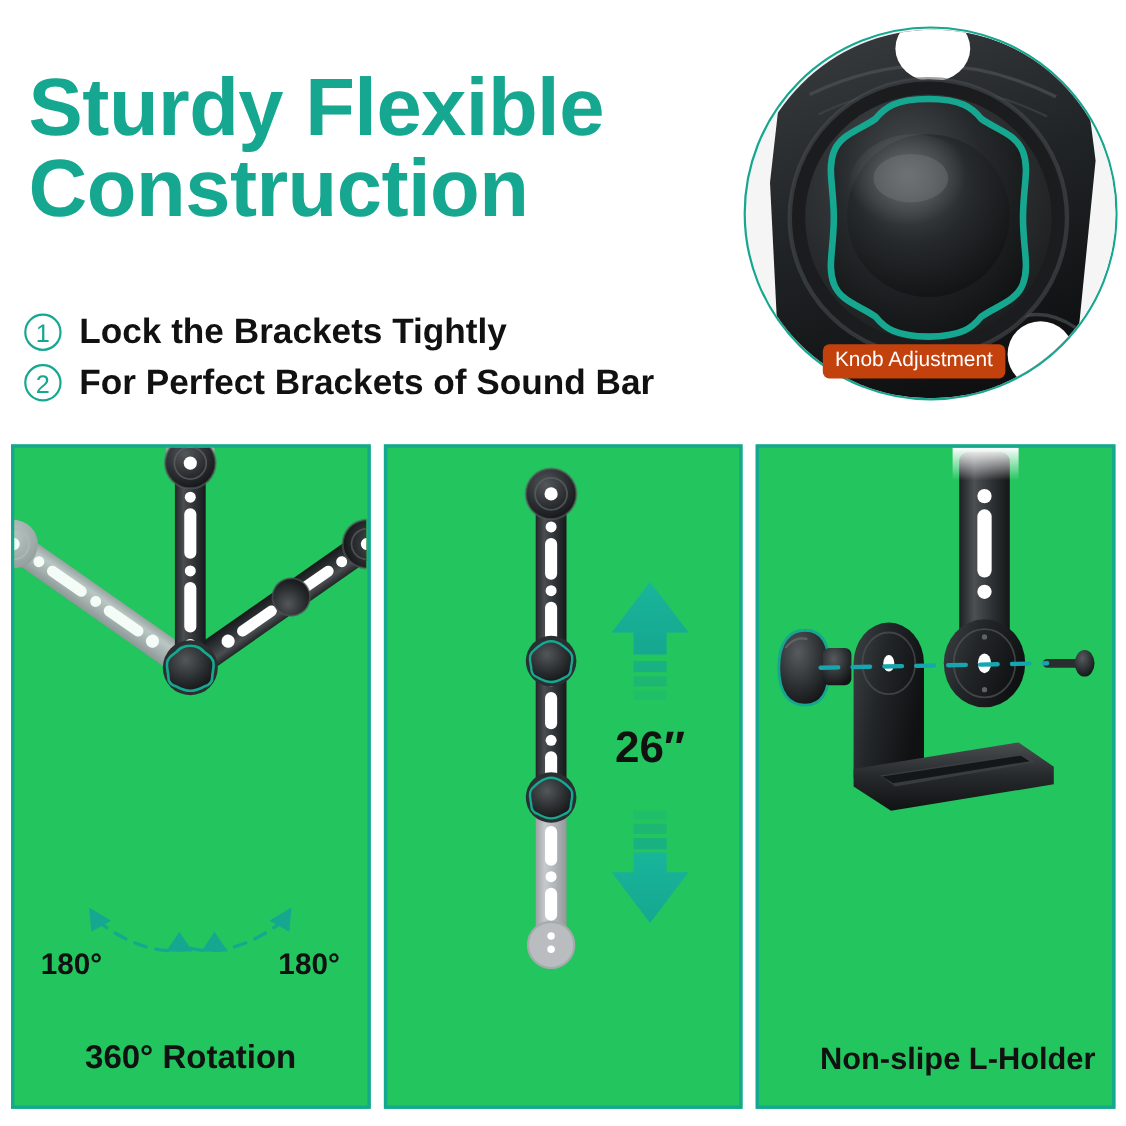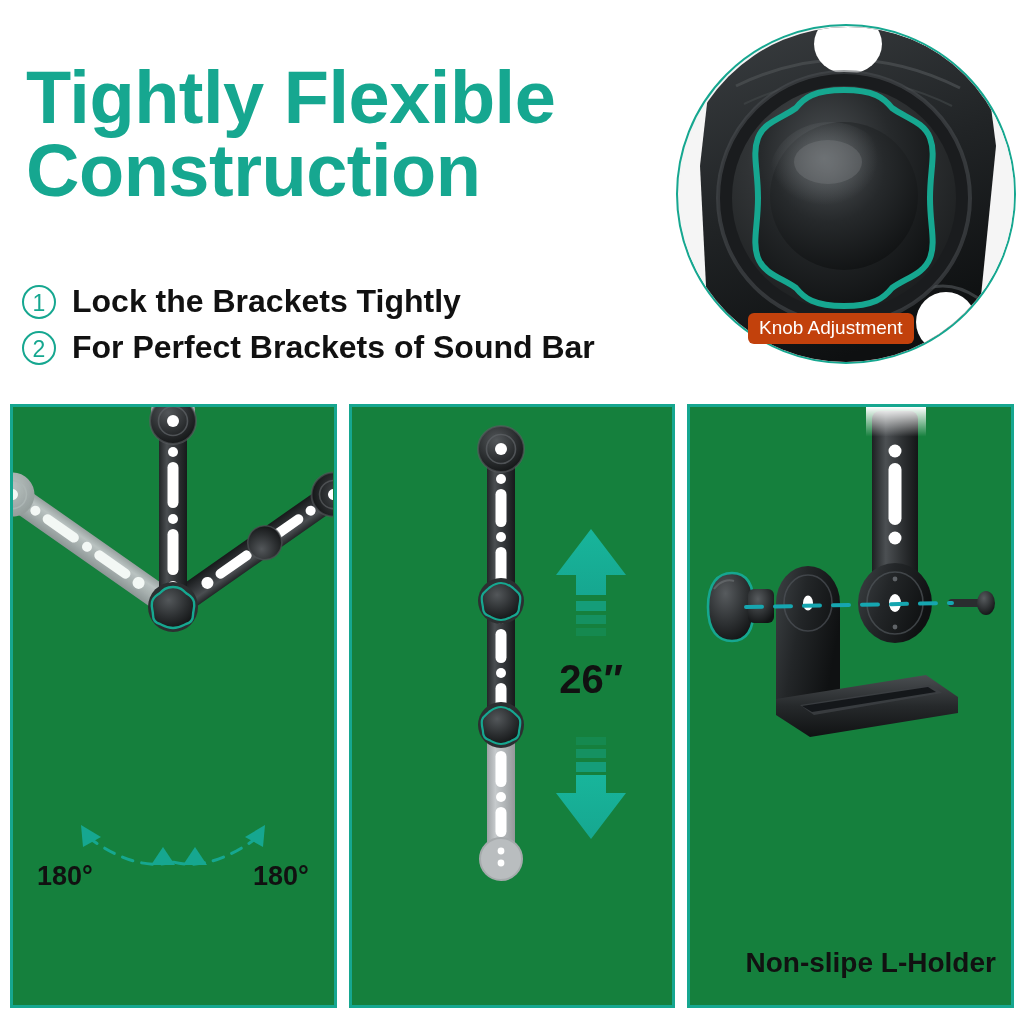--- a/index.html
+++ b/index.html
@@ -108,21 +108,21 @@
     width: 1004px;
     height: 604px;
     display: flex;
     gap: 12px;
   }
   .panel {
     flex: 1 1 0;
     border: 3px solid #16a790;
     box-sizing: border-box;
     position: relative;
-    background: #15803d;
+    background: #22c55e;
   }
   .panel-art {
     position: absolute;
     left: 0; top: 0; right: 0;
     height: 520px;
   }
   .panel-caption {
     position: absolute;
     left: 0;
     right: 0;
@@ -132,21 +132,21 @@
     font-weight: bold;
     color: #111;
     white-space: nowrap;
   }
   .panel-caption.small { font-size: 28px; margin-left: 40px; }
 </style>
 </head>
 <body>
 
 <div class="headline">
-  <span>Tightly Flexible</span>
+  <span>Sturdy Flexible</span>
   <span class="line2">Construction</span>
 </div>
 
 <div class="bullets">
   <div class="bullet-row">
     <div class="bullet-num">1</div>
     <div class="bullet-text">Lock the Brackets Tightly</div>
   </div>
   <div class="bullet-row">
     <div class="bullet-num">2</div>
@@ -320,20 +320,21 @@
         <path d="M 245 430 Q 198 465 160 455"></path>
       </g>
       <polygon points="68,418 88,430 70,440" fill="#16a790"></polygon>
       <polygon points="252,418 232,430 250,440" fill="#16a790"></polygon>
       <polygon points="150,440 162,458 138,458" fill="#16a790"></polygon>
       <polygon points="182,440 194,458 170,458" fill="#16a790"></polygon>
 
       <text x="52" y="478" font-family="Liberation Sans, sans-serif" font-size="27" font-weight="bold" fill="#111" text-anchor="middle">180°</text>
       <text x="268" y="478" font-family="Liberation Sans, sans-serif" font-size="27" font-weight="bold" fill="#111" text-anchor="middle">180°</text>
     </svg>
+    <div class="panel-caption">360° Rotation</div>
   </div>
 
   <div class="panel">
     <svg class="panel-art" viewBox="0 0 320 520" preserveAspectRatio="xMidYMid meet">
       <defs>
         <linearGradient id="armDark2" x1="0" y1="0" x2="1" y2="0">
           <stop offset="0%" stop-color="#232628"></stop>
           <stop offset="28%" stop-color="#4a4e51"></stop>
           <stop offset="62%" stop-color="#313437"></stop>
           <stop offset="100%" stop-color="#171a1b"></stop>

